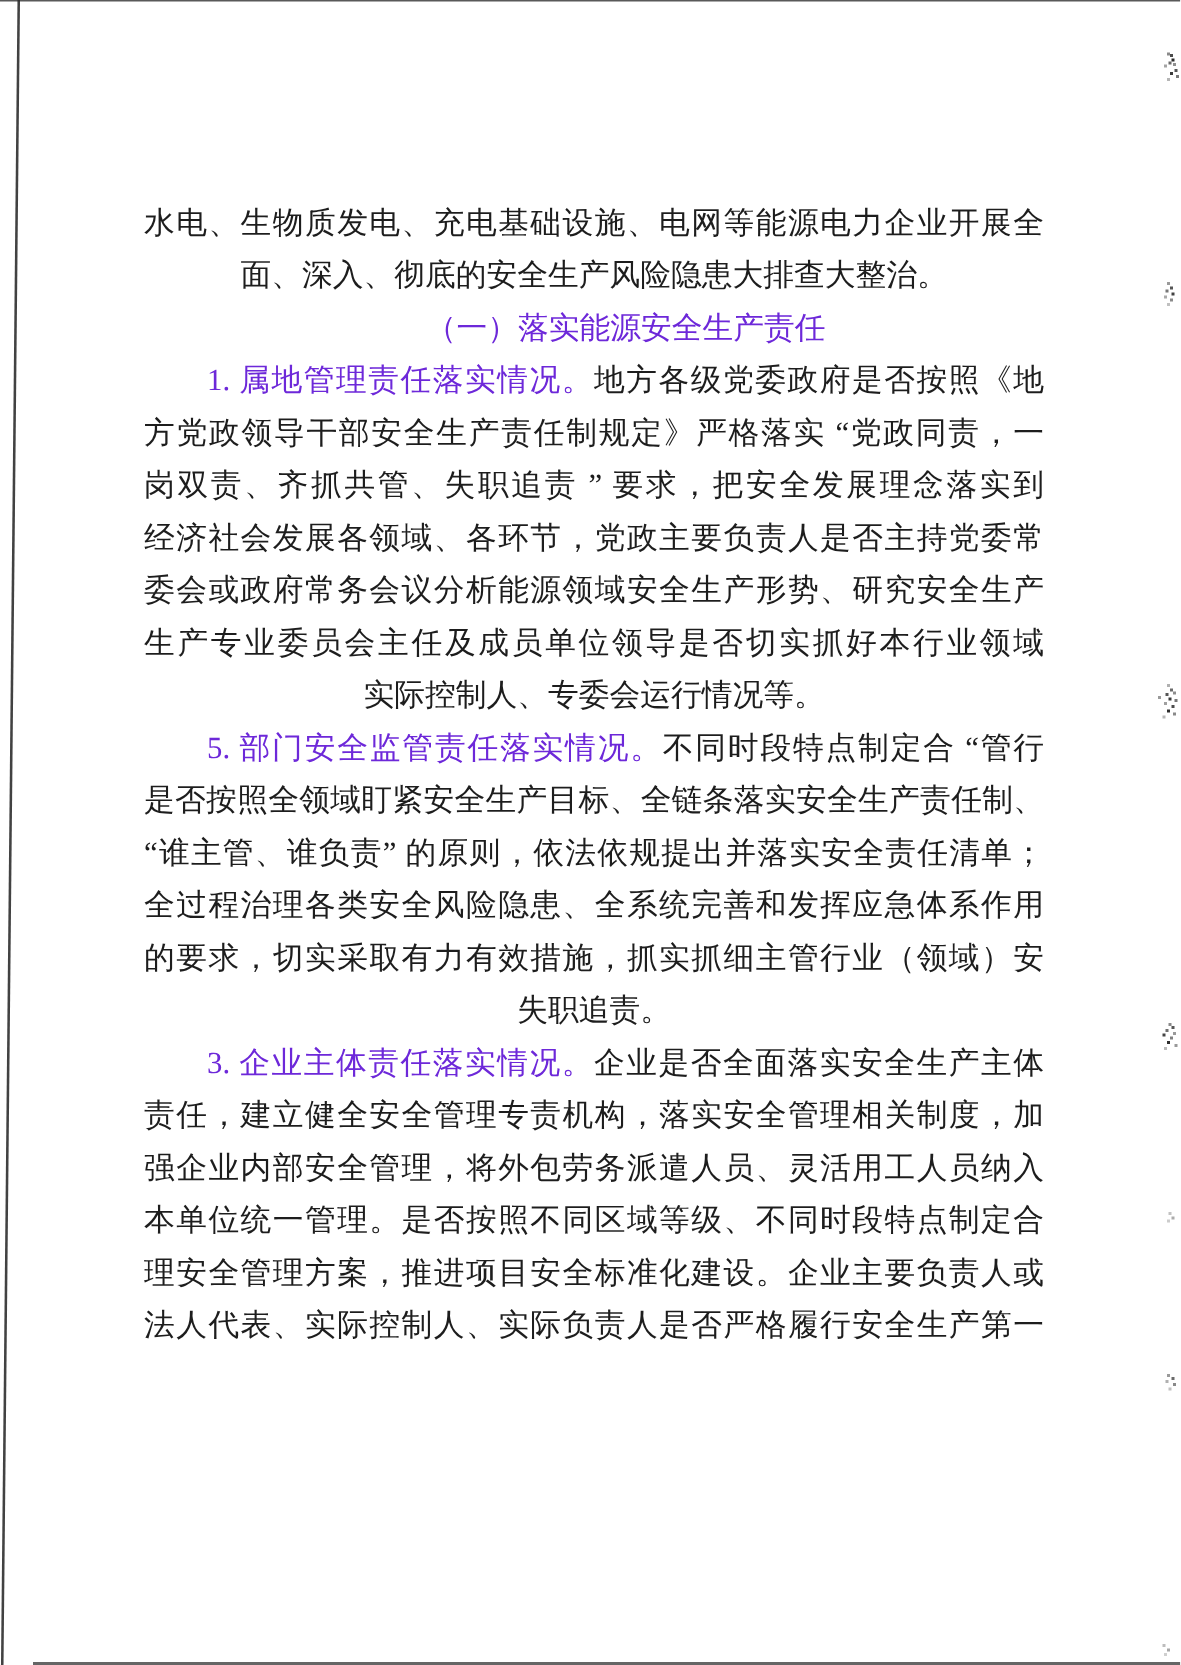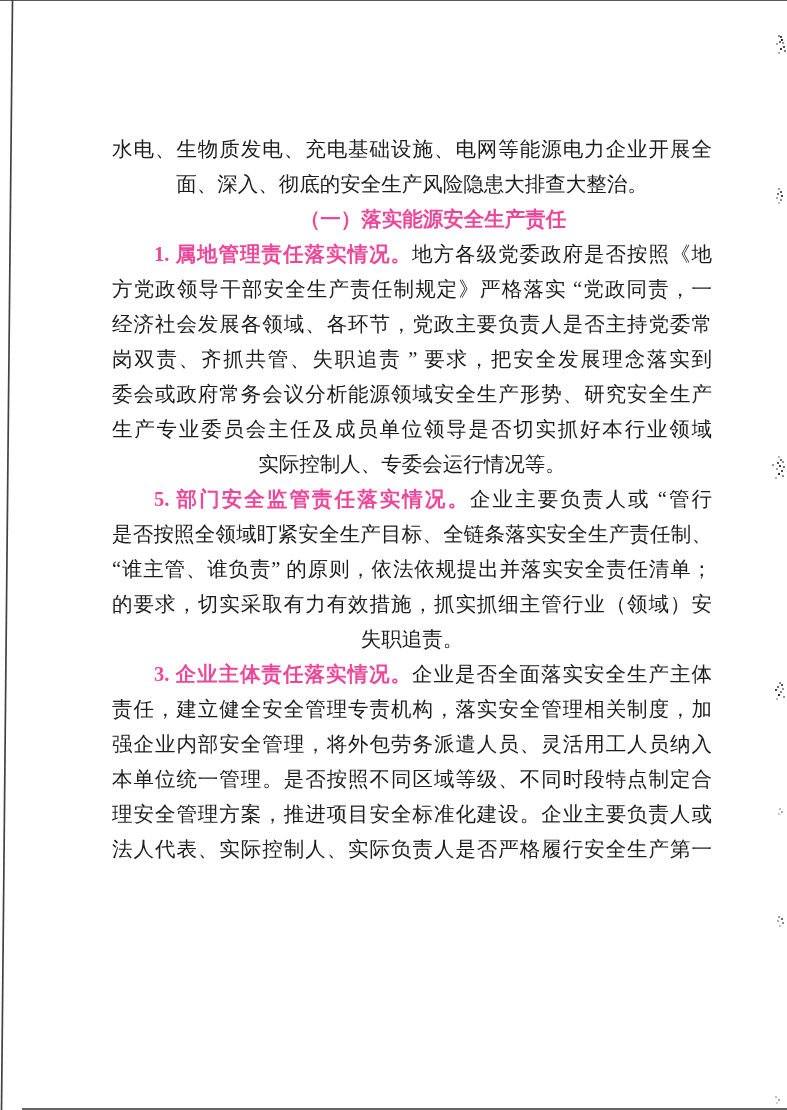--- a/index.html
+++ b/index.html
@@ -10,21 +10,21 @@
   .page {
     position: relative;
     width: 787px;
     height: 1110px;
     background: #ffffff;
     overflow: hidden;
     font-family: "Liberation Serif", "DejaVu Serif", serif;
   }
   .text-block {
     position: absolute;
-    left: 112px;
+    left: 96px;
     top: 132px;
     width: 600px;
     color: #1d1d1d;
   }
   .line {
     height: 35px;
     line-height: 35px;
     font-size: 20.5px;
     white-space: nowrap;
     text-align: center;
@@ -32,21 +32,21 @@
   .line.just {
     white-space: normal;
     text-align: justify;
     text-align-last: justify;
     text-justify: inter-character;
   }
   .line.indent {
     text-indent: 42px;
   }
   .seg { font-weight: 400; }
-  .seg.bold { font-weight: 700; color: #ec4899; }
+  .seg.bold { font-weight: 400; color: #6d28d9; }
 
   
   .edge-top {
     position: absolute;
     left: 0; top: 0;
     width: 100%; height: 1px;
     background: #3c3c3c;
     opacity: .85;
   }
   .edge-left-svg {
@@ -109,28 +109,29 @@
   <i class="speck c5"></i>
   <i class="speck c6"></i>
   <i class="speck c7"></i>
 
   <div class="text-block">
       <div class="line just"><span class="seg">水电、生物质发电、充电基础设施、电网等能源电力企业开展全</span></div>
       <div class="line"><span class="seg">面、深入、彻底的安全生产风险隐患大排查大整治。</span></div>
       <div class="line indent"><span class="seg bold">（一）落实能源安全生产责任</span></div>
       <div class="line indent just"><span class="seg bold">1. 属地管理责任落实情况。</span><span class="seg">地方各级党委政府是否按照《地</span></div>
       <div class="line just"><span class="seg">方党政领导干部安全生产责任制规定》严格落实 “党政同责，一</span></div>
+      <div class="line just"><span class="seg">岗双责、齐抓共管、失职追责 ” 要求，把安全发展理念落实到</span></div>
       <div class="line just"><span class="seg">经济社会发展各领域、各环节，党政主要负责人是否主持党委常</span></div>
-      <div class="line just"><span class="seg">岗双责、齐抓共管、失职追责 ” 要求，把安全发展理念落实到</span></div>
       <div class="line just"><span class="seg">委会或政府常务会议分析能源领域安全生产形势、研究安全生产</span></div>
       <div class="line just"><span class="seg">生产专业委员会主任及成员单位领导是否切实抓好本行业领域</span></div>
       <div class="line"><span class="seg">实际控制人、专委会运行情况等。</span></div>
-      <div class="line indent just"><span class="seg bold">5. 部门安全监管责任落实情况。</span><span class="seg">企业主要负责人或 “管行</span></div>
+      <div class="line indent just"><span class="seg bold">5. 部门安全监管责任落实情况。</span><span class="seg">不同时段特点制定合 “管行</span></div>
       <div class="line just"><span class="seg">是否按照全领域盯紧安全生产目标、全链条落实安全生产责任制、</span></div>
       <div class="line just"><span class="seg">“谁主管、谁负责” 的原则，依法依规提出并落实安全责任清单；</span></div>
+      <div class="line just"><span class="seg">全过程治理各类安全风险隐患、全系统完善和发挥应急体系作用</span></div>
       <div class="line just"><span class="seg">的要求，切实采取有力有效措施，抓实抓细主管行业（领域）安</span></div>
       <div class="line"><span class="seg">失职追责。</span></div>
       <div class="line indent just"><span class="seg bold">3. 企业主体责任落实情况。</span><span class="seg">企业是否全面落实安全生产主体</span></div>
       <div class="line just"><span class="seg">责任，建立健全安全管理专责机构，落实安全管理相关制度，加</span></div>
       <div class="line just"><span class="seg">强企业内部安全管理，将外包劳务派遣人员、灵活用工人员纳入</span></div>
       <div class="line just"><span class="seg">本单位统一管理。是否按照不同区域等级、不同时段特点制定合</span></div>
       <div class="line just"><span class="seg">理安全管理方案，推进项目安全标准化建设。企业主要负责人或</span></div>
       <div class="line just"><span class="seg">法人代表、实际控制人、实际负责人是否严格履行安全生产第一</span></div>
     </div>
 

